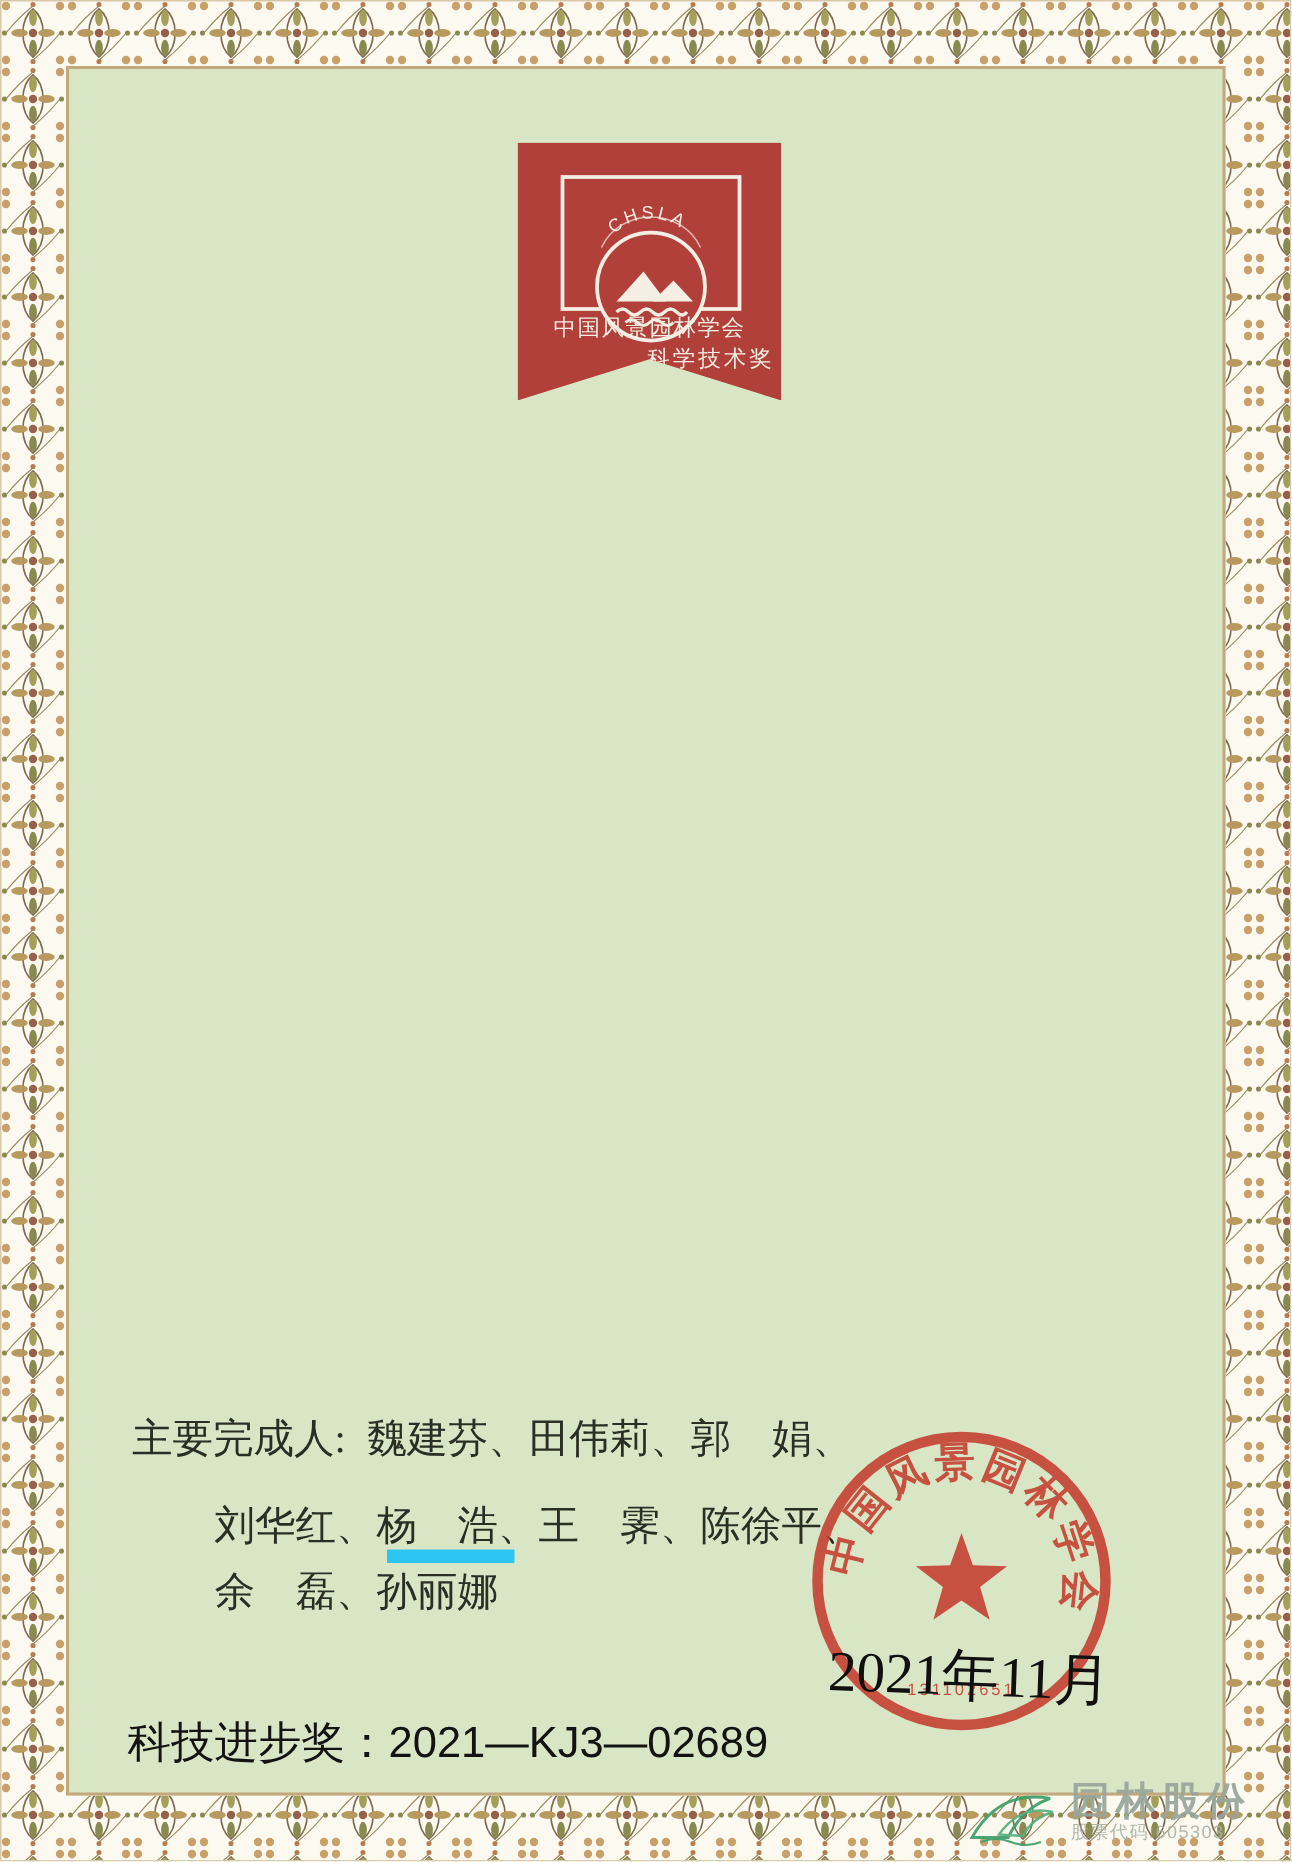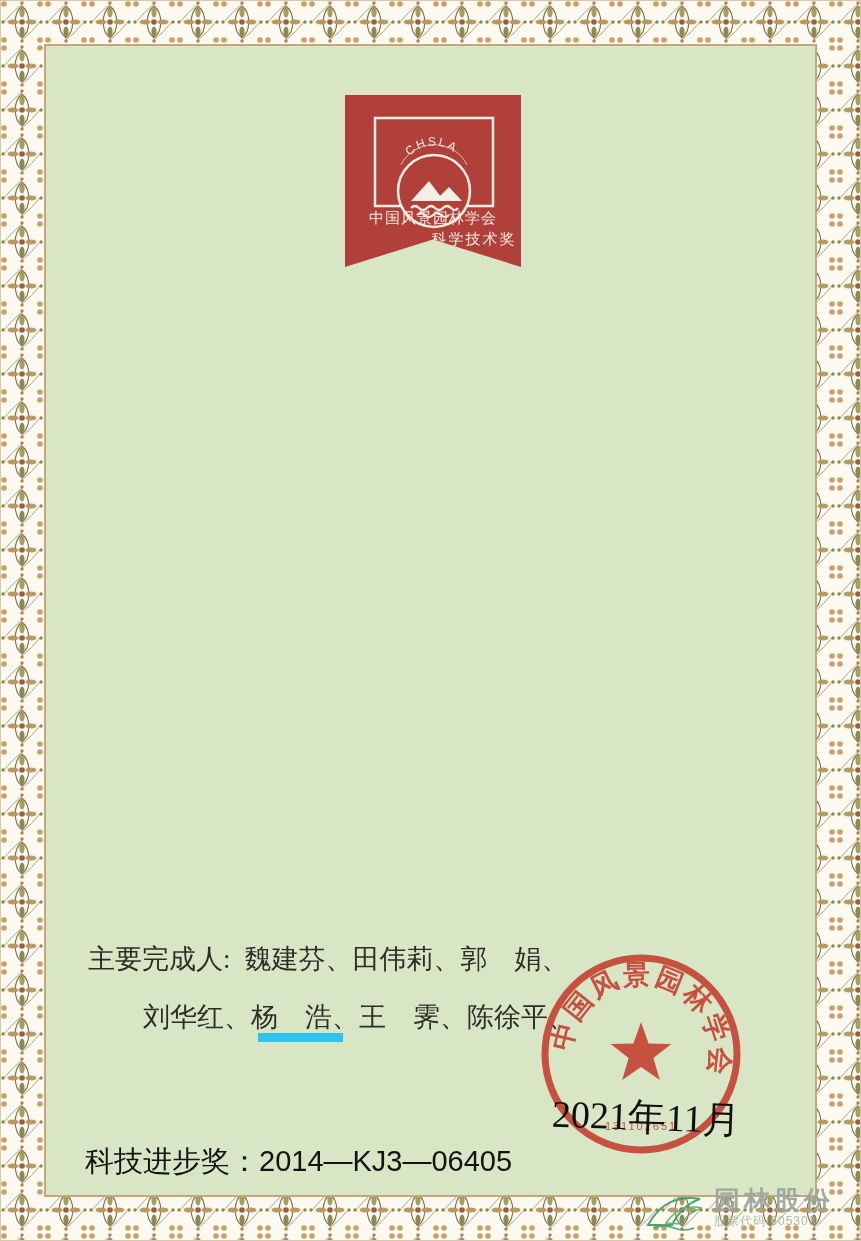--- a/index.html
+++ b/index.html
@@ -161,36 +161,37 @@
     <span class="lab">奖 励 等 级:</span><span>三等奖</span>
   </div>
   <div class="field" id="field-unit">
     <span class="lab">主要完成单位:</span><span>杭州市园林绿化股份有限公司</span>
   </div>
 
   <div class="contrib" id="contrib1">
     <span class="lab">主要完成人:</span><span>魏建芬、田伟莉、郭　娟、</span>
   </div>
   <div class="contrib" id="contrib2">刘华红、杨　浩、王　霁、陈徐平、</div>
+  <div class="contrib" id="contrib3">余　磊、孙丽娜</div>
   <div id="underline-bar"></div>
 
   <svg id="seal" width="232" height="232" viewBox="0 0 232 232">
     <circle cx="116" cy="116" r="96" fill="none" stroke="#c5392b" stroke-width="7"></circle>
     <polygon fill="#c5392b" points="116,84 123.6,105.5 146.4,106.1 128.4,120 134.8,141.9 116,129 97.2,141.9 103.6,120 85.6,106.1 108.4,105.5"></polygon>
     <path id="sealArc" d="M116 116 m-70 0 a70 70 0 1 1 140 0 a70 70 0 1 1 -140 0" fill="none" stroke="none"></path>
     <text font-family="Liberation Serif, serif" font-size="27" font-weight="bold" fill="#c5392b" letter-spacing="3">
       <textPath href="#sealArc" startOffset="2">中国风景园林学会</textPath>
     </text>
     <text x="116" y="192" text-anchor="middle" font-family="Liberation Sans, sans-serif" font-size="11" fill="#c5392b" letter-spacing="2">131102651</text>
   </svg>
 
   <div id="date-text">2021年11月</div>
 
   <div id="cert-no">
-    <span>科技进步奖：</span><span>2014—KJ3—06405</span>
+    <span>科技进步奖：</span><span>2021—KJ3—02689</span>
   </div>
 
   <div id="watermark">
     <svg width="68" height="54" viewBox="0 0 68 54">
       <path d="M4 44 Q22 12 56 18 Q38 24 28 44 Z" fill="none" stroke="#3da06a" stroke-width="2"></path>
       <path d="M22 42 Q36 22 58 27 Q44 31 38 43 Z" fill="none" stroke="#55b07c" stroke-width="1.6"></path>
       <path d="M10 47 Q20 43 30 47 Q40 51 50 47" fill="none" stroke="#3da06a" stroke-width="1.4"></path>
     </svg>
     <div id="wm-textcol">
       <div id="wm-name">园林股份</div>

